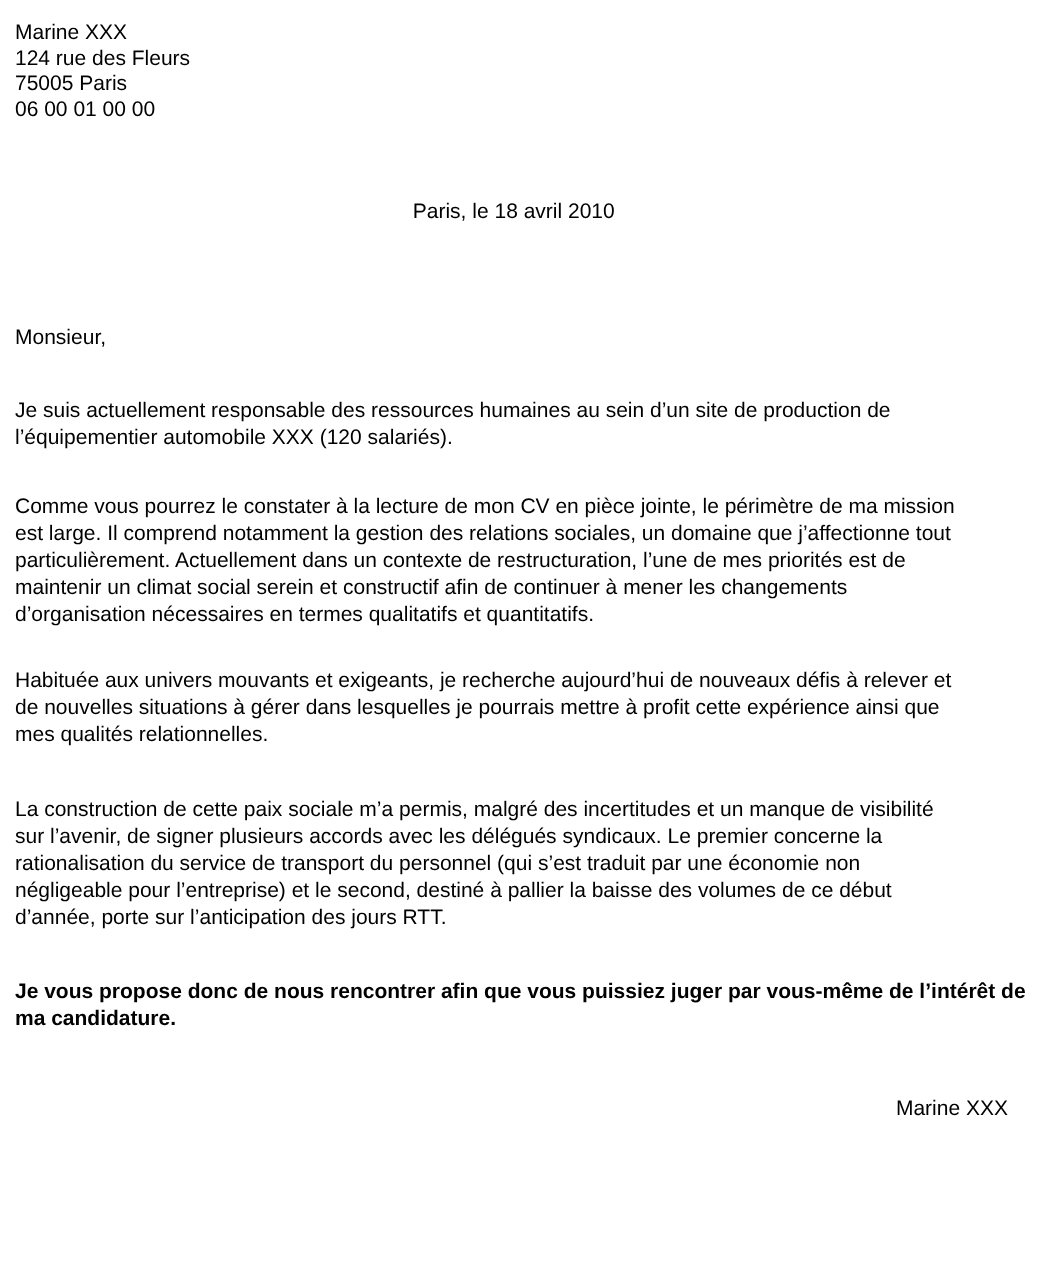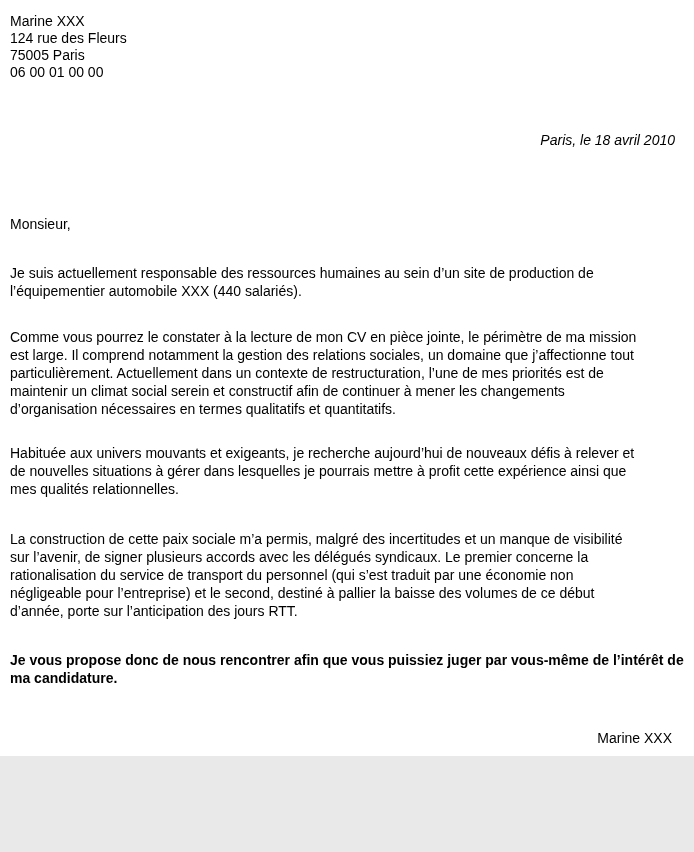--- a/index.html
+++ b/index.html
@@ -9,41 +9,40 @@
     --link: #0000ee;
   }
   * { margin: 0; padding: 0; box-sizing: border-box; }
   html, body { background: #e9e9e9; }
   body {
     font-family: "Liberation Sans", "DejaVu Sans", sans-serif;
   }
   .page {
     position: relative;
     width: 694px;
-    height: 756px;
+    height: 852px;
     background: var(--bg);
     color: var(--text);
     font-size: 14px;
     line-height: 18px;
     padding: 13px 4px 0 10px;
     overflow: hidden;
   }
   .sender {
     line-height: 17px;
   }
   .sender a {
     color: var(--link);
     text-decoration: underline;
     cursor: pointer;
   }
   .date {
     margin-top: 50px;
-    text-align: right;
+    text-align: center;
     padding-right: 15px;
-    font-style: italic;
   }
   .salutation {
     margin-top: 66px;
   }
   p.para {
     white-space: pre-line;
     max-width: 682px;
   }
   .p1 { margin-top: 31px; }
   .p2 { margin-top: 28px; }
@@ -67,21 +66,21 @@
     <div>124 rue des Fleurs</div>
     <div>75005 Paris</div>
     <div>06 00 01 00 00</div>
   </div>
 
   <div class="date">Paris, le 18 avril 2010</div>
 
   <div class="salutation">Monsieur,</div>
 
   <p class="para p1">Je suis actuellement responsable des ressources humaines au sein d’un site de production de
-l’équipementier automobile XXX (440 salariés).</p>
+l’équipementier automobile XXX (120 salariés).</p>
   <p class="para p2">Comme vous pourrez le constater à la lecture de mon CV en pièce jointe, le périmètre de ma mission
 est large. Il comprend notamment la gestion des relations sociales, un domaine que j’affectionne tout
 particulièrement. Actuellement dans un contexte de restructuration, l’une de mes priorités est de
 maintenir un climat social serein et constructif afin de continuer à mener les changements
 d’organisation nécessaires en termes qualitatifs et quantitatifs.</p>
   <p class="para p4">Habituée aux univers mouvants et exigeants, je recherche aujourd’hui de nouveaux défis à relever et
 de nouvelles situations à gérer dans lesquelles je pourrais mettre à profit cette expérience ainsi que
 mes qualités relationnelles.</p>
   <p class="para p3">La construction de cette paix sociale m’a permis, malgré des incertitudes et un manque de visibilité
 sur l’avenir, de signer plusieurs accords avec les délégués syndicaux. Le premier concerne la

